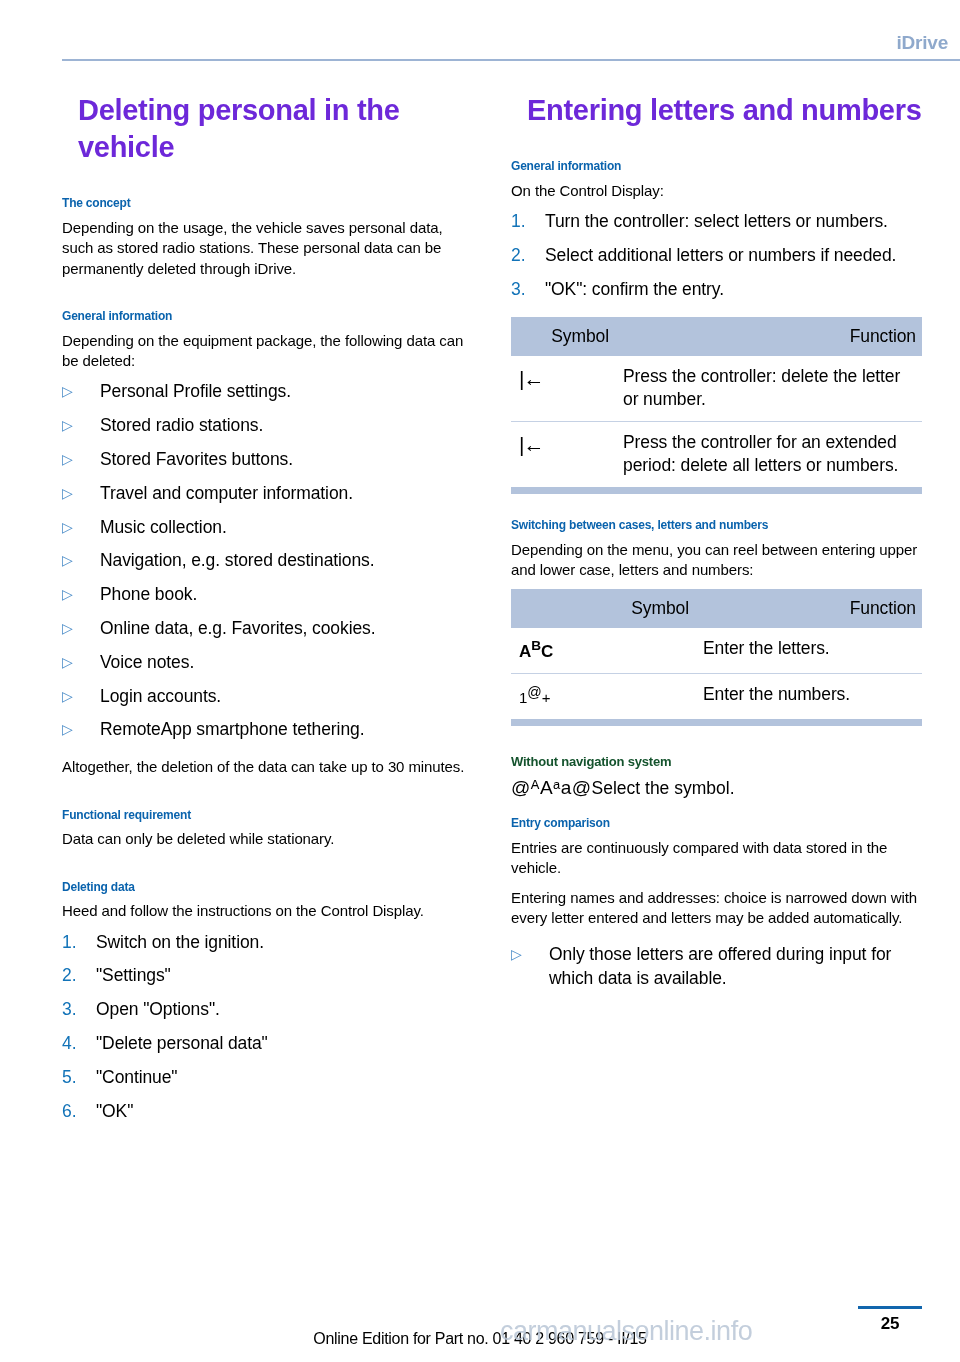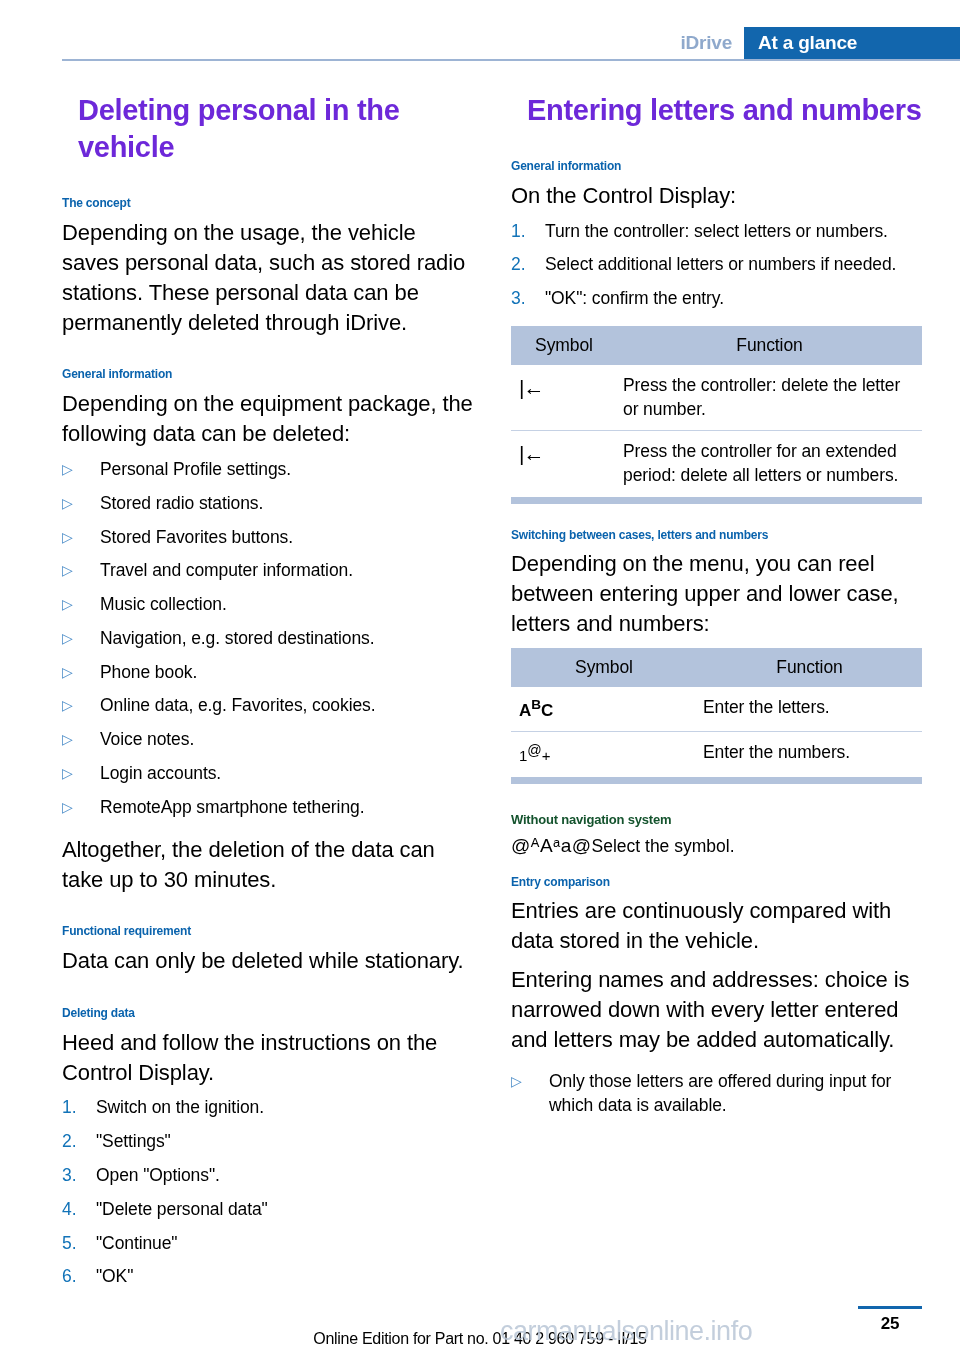--- a/index.html
+++ b/index.html
@@ -91,21 +91,21 @@
   h2.section.spaced { margin-top: 30px; }
   h2.subsection-light {
     color: #14532d;
     font-size: 13px;
     font-weight: bold;
     line-height: 1.22;
     margin: 28px 0 5px 0;
     letter-spacing: -0.2px;
   }
   p.body {
-    font-size: 22px;
+    font-size: 15px;
     line-height: 1.36;
     margin: 0 0 15px 0;
     letter-spacing: -0.1px;
   }
   p.body.tight { margin-bottom: 9px; }
 
   
   ul.bullets, ol.steps {
     list-style: none;
     margin: 0 0 15px 0;
@@ -135,21 +135,21 @@
   
   table.symtable {
     width: 100%;
     border-collapse: collapse;
     margin: 6px 0 0 0;
   }
   table.symtable thead th {
     background: #b3c3dc;
     font-size: 17.5px;
     font-weight: normal;
-    text-align: center;
+    text-align: right;
     padding: 9px 6px 9px 8px;
     letter-spacing: -0.1px;
   }
   table.symtable tbody td {
     font-size: 17.5px;
     line-height: 1.35;
     padding: 9px 6px 9px 8px;
     vertical-align: top;
     border-bottom: 1.5px solid #c5d1e4;
     letter-spacing: -0.1px;
@@ -230,21 +230,20 @@
     white-space: nowrap;
     pointer-events: none;
   }
 </style>
 </head>
 <body>
 
 <div class="header">
   <div class="header-tabs">
     <div class="tab-inactive">iDrive</div>
-    <div class="tab-active">At a glance</div>
   </div>
   <div class="header-rule"></div>
 </div>
 
 <div class="page">
 
   <div class="col">
 
     <h1 class="title">Deleting personal in the vehicle</h1>
 

